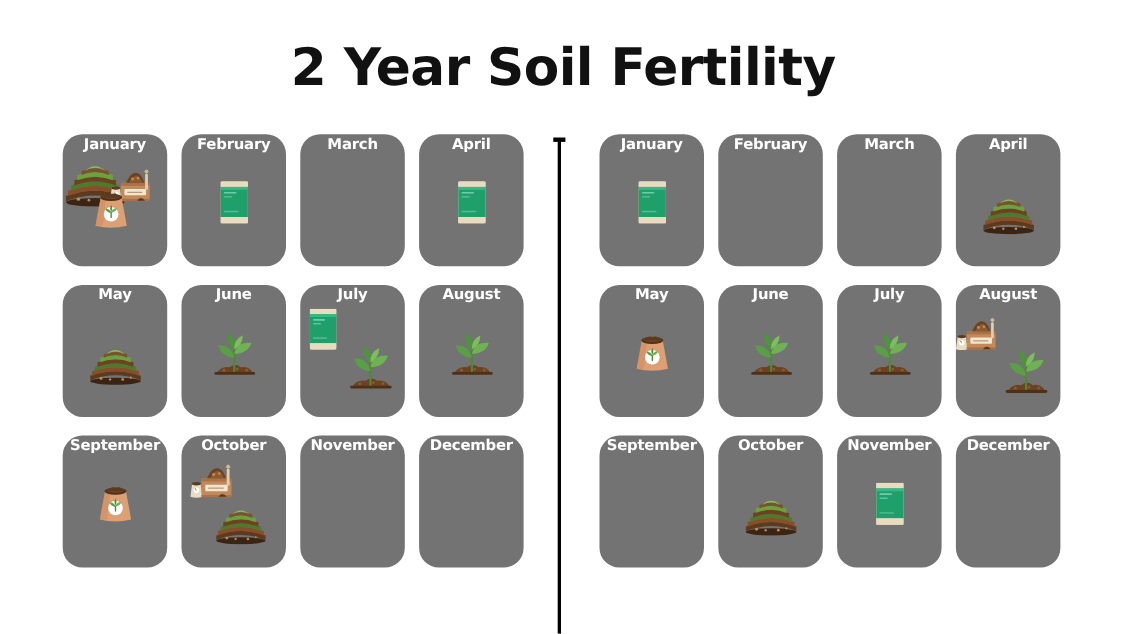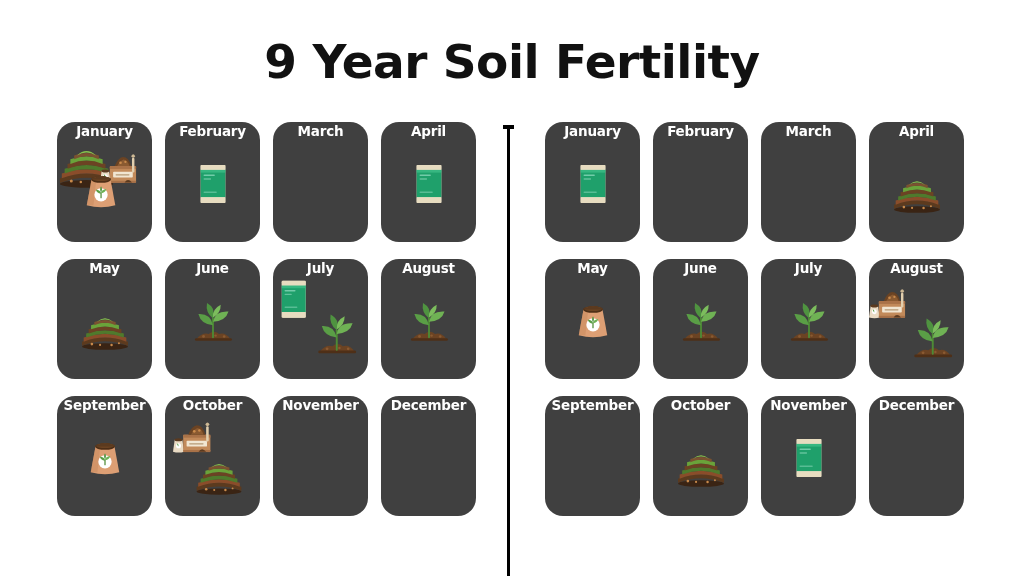--- a/index.html
+++ b/index.html
@@ -67,21 +67,21 @@
     grid-template-columns: repeat(4, 95px);
     grid-template-rows: repeat(3, 120px);
     column-gap: 13px;
     row-gap: 17px;
   }
 
   .month-card {
     position: relative;
     width: 95px;
     height: 120px;
-    background: #404040;
+    background: #737373;
     border-radius: 18px;
   }
 
   .month-label {
     position: absolute;
     top: 1px;
     left: 50%;
     transform: translateX(-50%);
     white-space: nowrap;
     color: #ffffff;
@@ -110,21 +110,21 @@
   .pos-jan-crate{ left: 43px; top: 26px; }
   .pos-jan-bag  { left: 26px; top: 50px; }
   .pos-oct-crate{ left: 8px;  top: 20px; }
   .pos-oct-pile { left: 30px; top: 62px; }
   .pos-jul-pkt  { left: 6px;  top: 20px; }
   .pos-jul-seed { left: 40px; top: 52px; }
 </style>
 </head>
 <body>
 
-<div class="page-title">9 Year Soil Fertility</div>
+<div class="page-title">2 Year Soil Fertility</div>
 
 <div class="divider">
   <div class="cap"></div>
   <div class="stem"></div>
 </div>
 
 <div class="year-panel year-1">
   <div class="month-grid">
       <div class="month-card">
         <div class="art">

